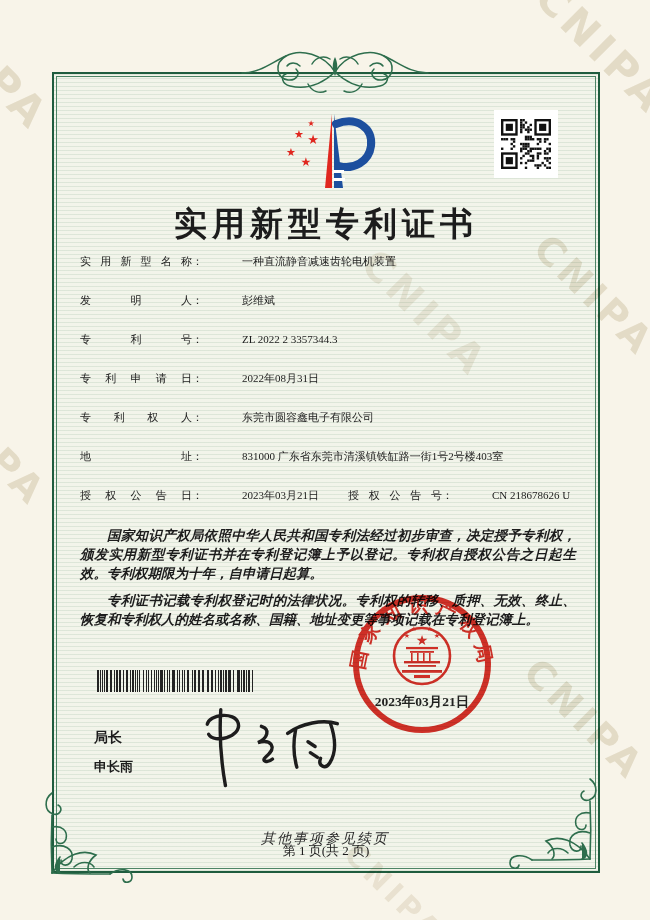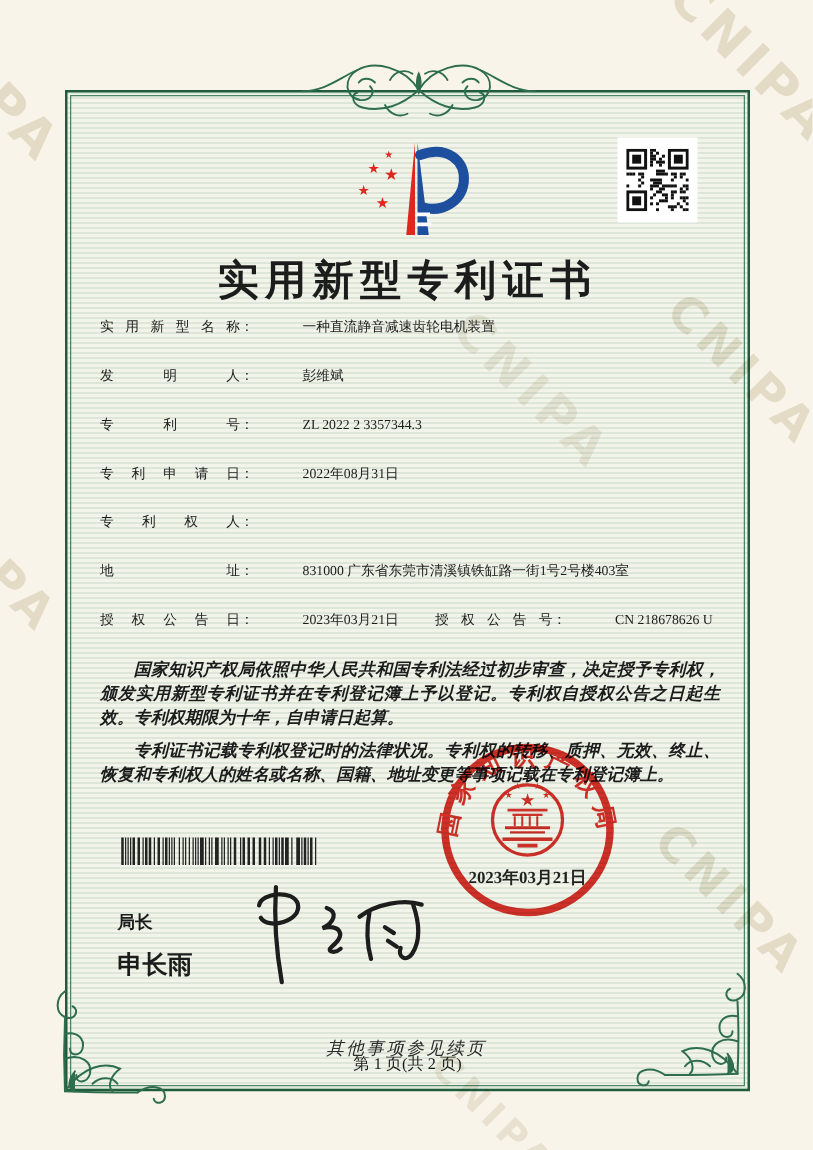--- a/index.html
+++ b/index.html
@@ -34,21 +34,21 @@
   .grant-group{position:absolute;left:268px;top:0;display:flex;align-items:baseline;}
   .f-label-grant{width:94px;display:inline-block;text-align:justify;text-align-last:justify;font-weight:500;}
 
   .paras{position:absolute;left:26px;top:452px;width:496px;font-size:13.5px;line-height:19px;font-style:italic;font-weight:500;}
   .paras p{margin:0 0 8px 0;text-indent:2em;text-align:justify;font-weight:bold;}
 
   .barcode{position:absolute;left:43px;top:596px;width:160px;height:22px;display:flex;align-items:stretch;}
   .barcode span{display:block;background:#232323;height:100%;}
 
   .sig-title{position:absolute;left:40px;top:655px;font-family:"Liberation Sans","DejaVu Sans",sans-serif;font-size:14px;font-weight:600;}
-  .sig-name{position:absolute;left:40px;top:684px;font-family:Liberation Mono, monospace;font-size:20px;font-weight:600;}
+  .sig-name{position:absolute;left:40px;top:684px;font-family:Liberation Mono, monospace;font-size:13px;font-weight:600;}
   .sig-hand{position:absolute;left:138px;top:620px;transform:rotate(-2deg);}
 
   .seal{position:absolute;left:348px;top:590px;z-index:6;mix-blend-mode:multiply;opacity:.94;}
 
   .page-num{position:absolute;left:0;top:768px;width:100%;text-align:center;font-size:13px;}
 
   .footer-note{position:absolute;left:0;top:830px;width:100%;text-align:center;font-size:14px;font-style:italic;color:#2b2b2b;letter-spacing:2px;z-index:2;}
 </style>
 </head>
 <body>
@@ -252,20 +252,21 @@
         <span class="f-value">ZL 2022 2 3357344.3</span>
       </div>
       <div class="field-row">
         <span class="f-label">专利申请日</span>
           <span class="f-colon">：</span>
         <span class="f-value">2022年08月31日</span>
       </div>
       <div class="field-row">
         <span class="f-label">专利权人</span>
           <span class="f-colon">：</span>
+        <span class="f-value">东莞市圆容鑫电子有限公司</span>
       </div>
       <div class="field-row">
         <span class="f-label">地址</span>
           <span class="f-colon">：</span>
         <span class="f-value">831000 广东省东莞市清溪镇铁缸路一街1号2号楼403室</span>
       </div>
       <div class="field-row">
         <span class="f-label">授权公告日</span>
           <span class="f-colon">：</span>
         <span class="f-value">2023年03月21日</span>

